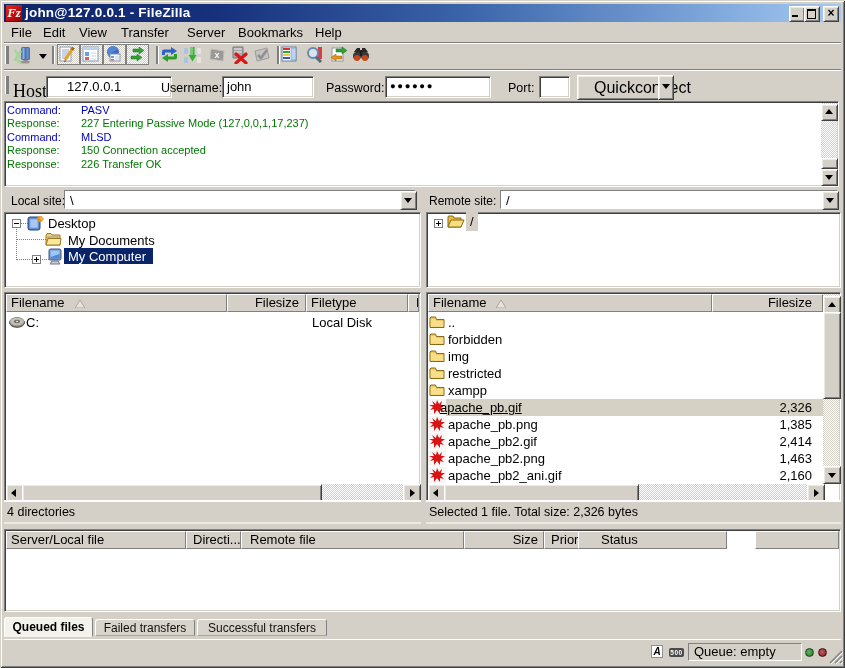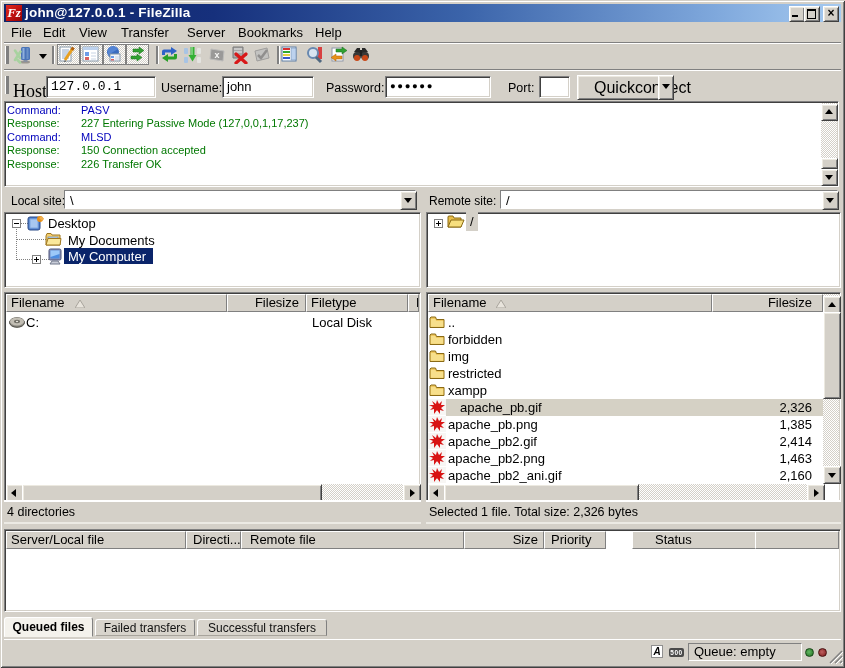--- a/index.html
+++ b/index.html
@@ -169,21 +169,21 @@
     <circle cx="13" cy="10" r="4" fill="#383838"></circle>
 <circle cx="5" cy="12" r="3" fill="#C84818"></circle>
     <circle cx="13" cy="12" r="3" fill="#C84818"></circle>
 <rect x="8" y="4" width="2" height="6" fill="#202020"></rect>
 </svg>
 <div class="abs" style="left:4px;top:69px;width:837px;height:1px;background:#808080;"></div>
 <div class="abs" style="left:4px;top:70px;width:837px;height:1px;background:#fff;"></div>
 
 <div class="abs" style="left:5px;top:76px;width:3px;height:18px;border-left:1px solid #fff;background:#808080;"></div>
 <div class="lbl" style="left:13px;top:81px;font-size:18px;font-family:Liberation Serif, serif;">Host:</div>
-<div class="sunken" style="left:46px;top:76px;width:104px;height:20px;line-height:20px;padding-left:4px;font-family:Liberation Mono, monospace;">127.0.0.1</div>
+<div class="sunken" style="left:46px;top:76px;width:104px;height:20px;line-height:20px;padding-left:20px;">127.0.0.1</div>
 <div class="lbl" style="left:161px;top:81px;font-size:12.5px;">Username:</div>
 <div class="sunken" style="left:222px;top:76px;width:86px;height:20px;line-height:20px;padding-left:4px;">john</div>
 <div class="lbl" style="left:326px;top:81px;font-size:12.5px;">Password:</div>
 <div class="sunken" style="left:385px;top:76px;width:100px;height:20px;line-height:20px;padding-left:4px;font-size:9.5px;letter-spacing:1.6px;"><span style="position:relative;top:-1px;">●●●●●●</span></div>
 <div class="lbl" style="left:508px;top:81px;font-size:12.5px;">Port:</div>
 <div class="sunken" style="left:539px;top:76px;width:29px;height:20px;"></div>
 <div class="bev" style="left:577px;top:75px;width:79px;height:23px;line-height:23px;font-size:16px;padding-left:16px;">Quickconnect</div>
 <div class="bev" style="left:658px;top:75px;width:14px;height:23px;">
     <div class="abs" style="left:3px;top:8px;width:0;height:0;border-left:4px solid transparent;border-right:4px solid transparent;border-top:5px solid #000;"></div>
   </div>
@@ -325,21 +325,21 @@
 <path d="M1.8,4 L6.2,4 L7.2,6 L14.2,6 L14.2,11.8 L1.8,11.8 Z" fill="#F7DF8B"></path>
 </svg>
 <div class="row" style="left:448px;top:382px;">xampp</div>
 <svg class="abs" style="left:428px;top:399px;" width="18" height="16">
 <rect x="0" y="0" width="18" height="16" fill="#F2F0EC" opacity="0.6"></rect>
 <g fill="#D81414">
       <polygon points="9,1 11,5 14,2 13,6 17,6 13,9 16,12 12,11 12,15 9,11 6,15 6,10 2,11 5,8 1,6 6,6 4,2 8,5"></polygon>
       <circle cx="9" cy="8" r="3.2"></circle>
     </g>
 </svg>
-<div class="row" style="left:460px;top:399px;">apache_pb.gif</div>
+<div class="row" style="left:440px;top:399px;text-decoration:underline;">apache_pb.gif</div>
 <div class="row" style="left:712px;top:399px;width:100px;text-align:right;">2,326</div>
 <svg class="abs" style="left:428px;top:416px;" width="18" height="16">
 <rect x="0" y="0" width="18" height="16" fill="#F2F0EC" opacity="0.6"></rect>
 <g fill="#D81414">
       <polygon points="9,1 11,5 14,2 13,6 17,6 13,9 16,12 12,11 12,15 9,11 6,15 6,10 2,11 5,8 1,6 6,6 4,2 8,5"></polygon>
       <circle cx="9" cy="8" r="3.2"></circle>
     </g>
 </svg>
 <div class="row" style="left:448px;top:416px;">apache_pb.png</div>
 <div class="row" style="left:712px;top:416px;width:100px;text-align:right;">1,385</div>
@@ -390,21 +390,21 @@
 <div class="abs" style="left:426px;top:502px;width:415px;height:20px;background:#D4D0C8;"></div>
 <div class="lbl" style="left:429px;top:505px;font-size:12.5px;">Selected 1 file. Total size: 2,326 bytes</div>
 <div class="abs" style="left:426px;top:522px;width:415px;height:2px;background:#ECEAE4;"></div>
 
 <div class="sunken" style="left:4px;top:529px;width:837px;height:83px;box-sizing:border-box;"></div>
 <div class="hcell" style="left:6px;top:531px;width:180px;height:18px;">Server/Local file</div>
 <div class="hcell" style="left:186px;top:531px;width:55px;height:18px;padding-left:6px;">Directi...</div>
 <div class="hcell" style="left:241px;top:531px;width:223px;height:18px;padding-left:8px;">Remote file</div>
 <div class="hcell" style="left:464px;top:531px;width:80px;height:18px;text-align:right;padding-right:5px;padding-left:0;box-sizing:border-box;">Size</div>
 <div class="hcell" style="left:544px;top:531px;width:62px;height:18px;padding-left:6px;">Priority</div>
-<div class="hcell" style="left:632px;top:531px;width:149px;height:18px;padding-left:22px;">Status</div>
+<div class="hcell" style="left:578px;top:531px;width:149px;height:18px;padding-left:22px;">Status</div>
 <div class="hcell" style="left:755px;top:531px;width:84px;height:18px;"></div>
 
 <div class="abs" style="left:4px;top:617px;width:89px;height:20px;background:#F4F2EC;border:1px solid;border-color:#fff #808080 #F4F2EC #fff;border-radius:3px 3px 0 0;box-sizing:border-box;text-align:center;font-size:12px;font-weight:bold;line-height:18px;">Queued files</div>
 <div class="abs" style="left:95px;top:619px;width:100px;height:17px;background:#D8D4CC;border:1px solid;border-color:#fff #808080 #A8A49C #fff;border-radius:3px 3px 0 0;box-sizing:border-box;text-align:center;font-size:12px;line-height:16px;color:#111;">Failed transfers</div>
 <div class="abs" style="left:197px;top:619px;width:130px;height:17px;background:#D8D4CC;border:1px solid;border-color:#fff #808080 #A8A49C #fff;border-radius:3px 3px 0 0;box-sizing:border-box;text-align:center;font-size:12px;line-height:16px;color:#111;">Successful transfers</div>
 
 <div class="abs" style="left:4px;top:639px;width:837px;height:1px;background:#fff;"></div>
 <div class="abs" style="left:651px;top:645px;width:12px;height:13px;background:#fff;border:1px solid #909090;box-sizing:border-box;font-size:10px;font-weight:bold;text-align:center;line-height:11px;font-style:italic;">A</div>
 <div class="abs" style="left:669px;top:648px;width:15px;height:9px;background:#4A4A4A;border-radius:2px;color:#fff;font-size:6.5px;font-weight:bold;text-align:center;line-height:9px;letter-spacing:0.5px;">500</div>
 <div class="abs" style="left:688px;top:643px;width:114px;height:18px;background:#D4D0C8;border:1px solid;border-color:#808080 #fff #fff #808080;box-sizing:border-box;line-height:16px;padding-left:5px;">Queue: empty</div>

